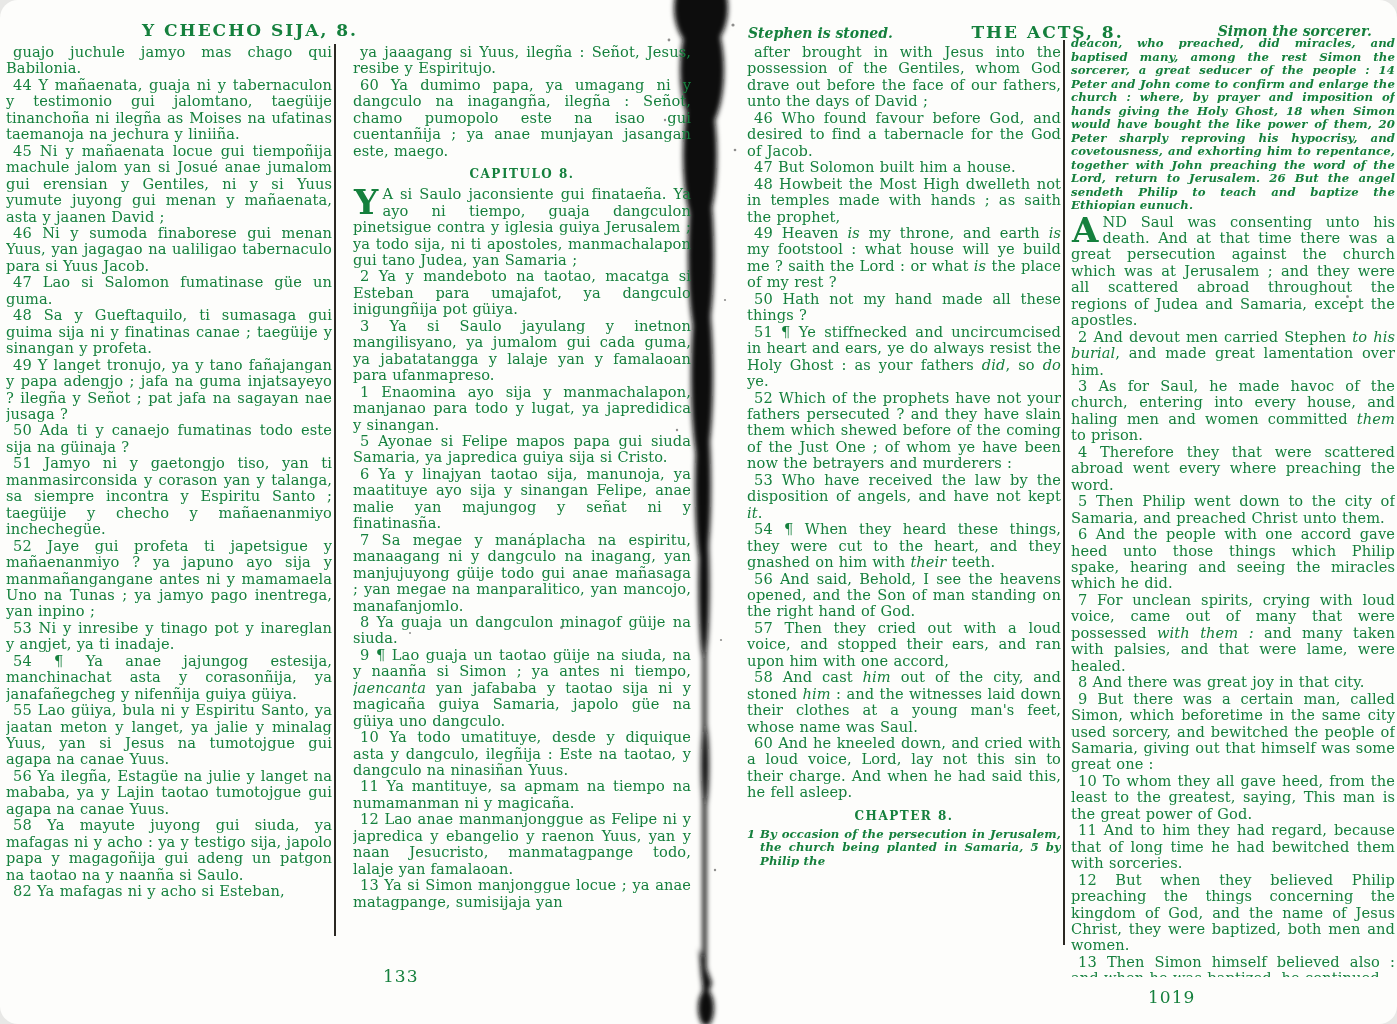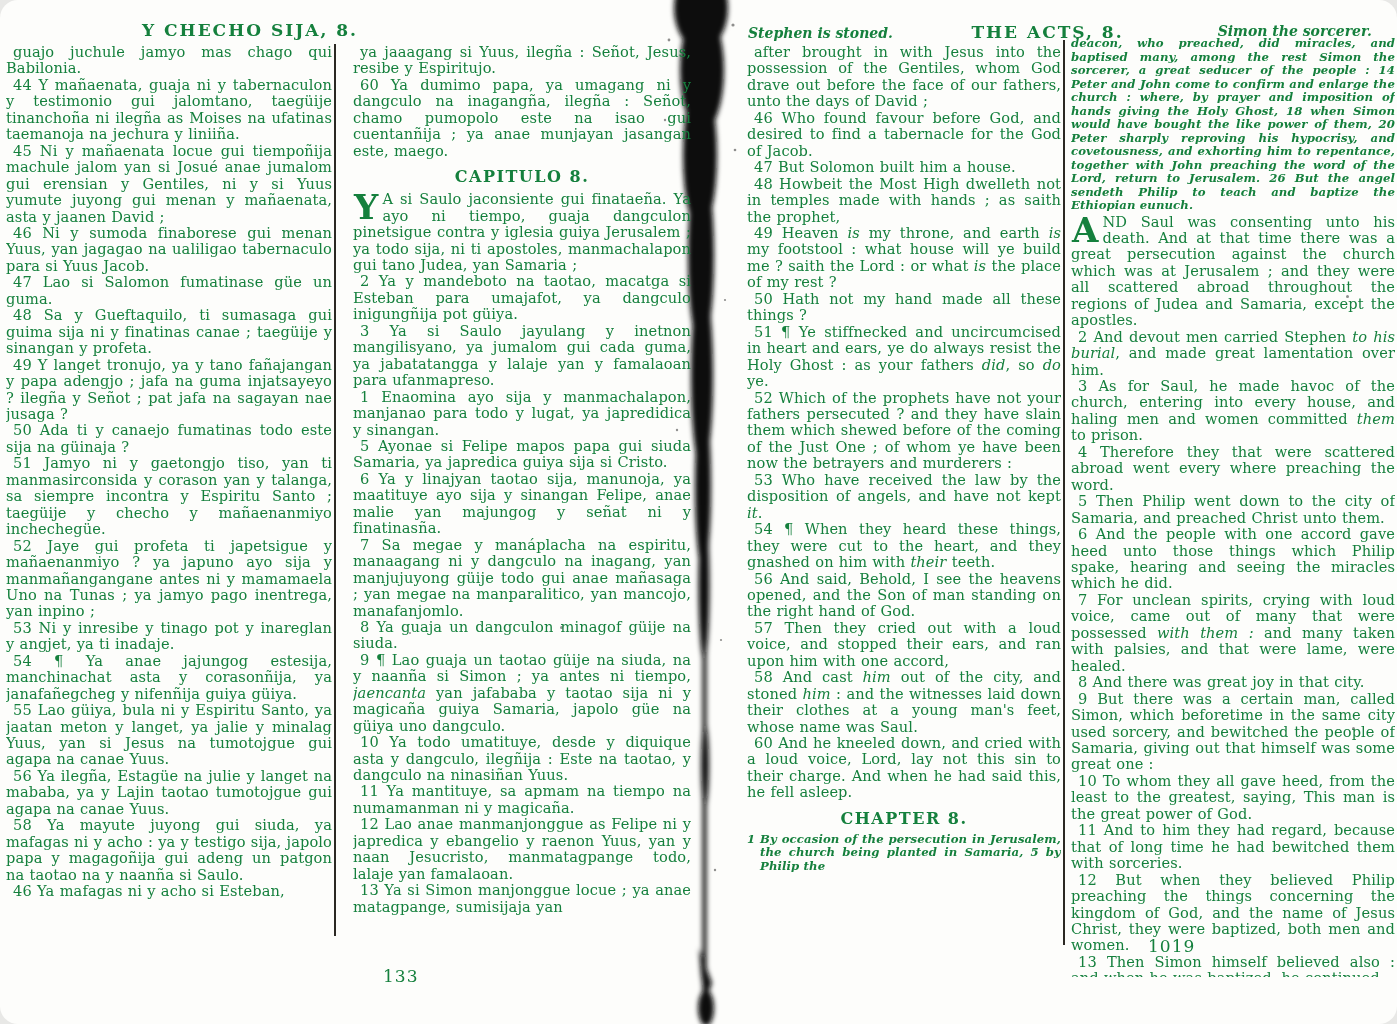--- a/index.html
+++ b/index.html
@@ -34,36 +34,36 @@
     margin:0; text-indent:7px; font-size:14.6px; line-height:16.45px;
     letter-spacing:.1px; word-spacing:.5px;
   }
   .chapfirst{text-indent:0;}
   .dropcap{
     float:left; font-weight:bold; font-size:34px; line-height:28px;
     margin:2px 4px 0 1px;
   }
   .chap-head{
     margin:8px 0 5px; text-align:center; text-indent:0;
-    font-size:16px; font-weight:bold; letter-spacing:1.5px;
+    font-size:12px; font-weight:bold; letter-spacing:1.5px;
   }
   .summary{
     margin:0; font-size:11.7px; line-height:13.5px;
     font-style:italic; font-weight:bold; letter-spacing:.1px;
   }
   .sum3{margin-top:3px; padding-left:13px; text-indent:-13px;}
   .sum4{margin-bottom:1px;}
   
   .vrule{position:absolute; width:2px; background:#2b2823;}
   .vrule-l{left:334px; top:44px; height:892px;}
   .vrule-r{left:1063px; top:40px; height:905px;}
   
   .pagenum{position:absolute; font-size:17px; width:160px; text-align:left; letter-spacing:1px;}
   .pn-left{left:383px; top:966px;}
-  .pn-right{left:1148px; top:936px;}
+  .pn-right{left:1148px; top:987px;}
   
   .gutter{position:absolute; left:655px; top:0; width:92px; height:1024px; pointer-events:none;}
   .speck{position:absolute; background:#333; border-radius:50%; opacity:.55;}
 </style>
 </head>
 <body>
 
 <div id="scan">
 
   <svg class="gutter" width="92" height="1024" viewBox="0 0 92 1024" xmlns="http://www.w3.org/2000/svg">
@@ -113,21 +113,21 @@
       <p class="verse">48 Sa y Gueftaquilo, ti sumasaga gui guima sija ni y finatinas canae ; taegüije y sinangan y profeta.</p>
       <p class="verse">49 Y langet tronujo, ya y tano fañajangan y papa adengjo ; jafa na guma injatsayeyo ? ilegña y Señot ; pat jafa na sagayan nae jusaga ?</p>
       <p class="verse">50 Ada ti y canaejo fumatinas todo este sija na güinaja ?</p>
       <p class="verse">51 Jamyo ni y gaetongjo tiso, yan ti manmasirconsida y corason yan y talanga, sa siempre incontra y Espiritu Santo ; taegüije y checho y mañaenanmiyo inchechegüe.</p>
       <p class="verse">52 Jaye gui profeta ti japetsigue y mañaenanmiyo ? ya japuno ayo sija y manmañangangane antes ni y mamamaela Uno na Tunas ; ya jamyo pago inentrega, yan inpino ;</p>
       <p class="verse">53 Ni y inresibe y tinago pot y inareglan y angjet, ya ti inadaje.</p>
       <p class="verse">54 ¶ Ya anae jajungog estesija, manchinachat asta y corasonñija, ya janafañegcheg y nifenñija guiya güiya.</p>
       <p class="verse">55 Lao güiya, bula ni y Espiritu Santo, ya jaatan meton y langet, ya jalie y minalag Yuus, yan si Jesus na tumotojgue gui agapa na canae Yuus.</p>
       <p class="verse">56 Ya ilegña, Estagüe na julie y langet na mababa, ya y Lajin taotao tumotojgue gui agapa na canae Yuus.</p>
       <p class="verse">58 Ya mayute juyong gui siuda, ya mafagas ni y acho : ya y testigo sija, japolo papa y magagoñija gui adeng un patgon na taotao na y naanña si Saulo.</p>
-      <p class="verse">46 Ya mafagas ni y acho si Esteban,</p>
+      <p class="verse">82 Ya mafagas ni y acho si Esteban,</p>
     </div>
 
   <div class="vrule vrule-l"></div>
 
   <div class="col col2">
     <div>
         <p class="verse">ya jaaagang si Yuus, ilegña : Señot, Jesus, resibe y Espiritujo.</p>
         <p class="verse">60 Ya dumimo papa, ya umagang ni y dangculo na inagangña, ilegña : Señot, chamo pumopolo este na isao gui cuentanñija ; ya anae munjayan jasangan este, maego.</p>
       </div>
     <p class="chap-head">CAPITULO 8.</p>

